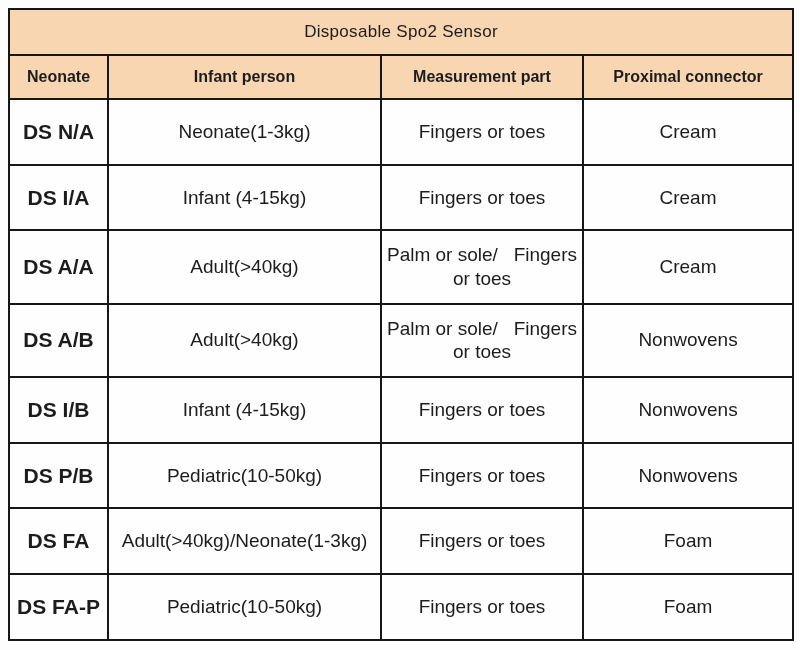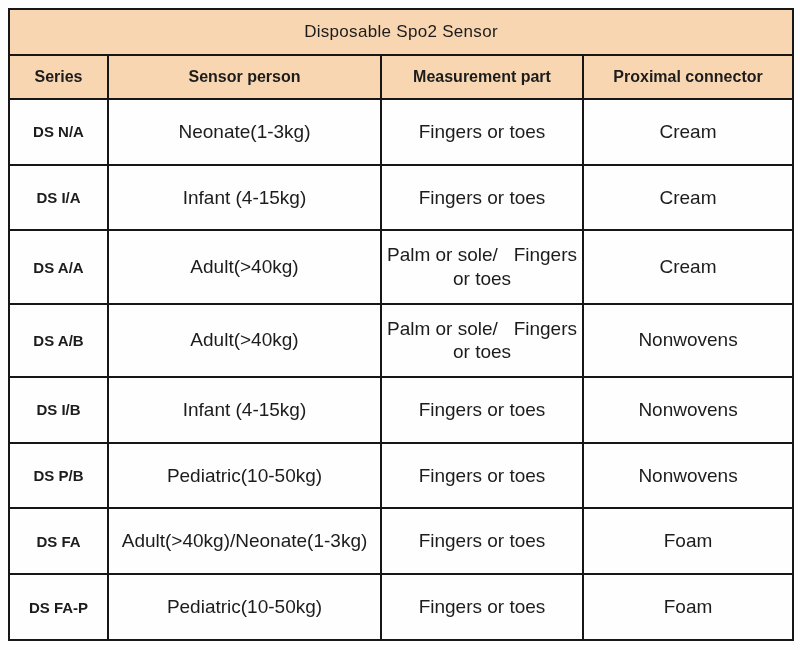--- a/index.html
+++ b/index.html
@@ -53,21 +53,21 @@
     height: 44px;
   }
   tr.data-row td {
     font-size: 19px;
     font-weight: normal;
     height: 48px;
     background: #fefefe;
   }
   tr.data-row td.series-cell {
     font-weight: bold;
-    font-size: 15px;
+    font-size: 21px;
   }
   tr.data-row td.measure-cell {
     white-space: pre-wrap;
     line-height: 1.25;
     padding: 2px 2px;
   }
 </style>
 </head>
 <body>
 
@@ -77,22 +77,22 @@
       <col class="c-series">
         <col class="c-person">
         <col class="c-measure">
         <col class="c-connect">
     </colgroup>
     <thead>
       <tr class="title-row">
         <th colspan="4">Disposable Spo2 Sensor</th>
       </tr>
       <tr class="header-row">
-        <th>Series</th>
-        <th>Sensor person</th>
+        <th>Neonate</th>
+        <th>Infant person</th>
         <th>Measurement part</th>
         <th>Proximal connector</th>
       </tr>
     </thead>
     <tbody>
       <tr class="data-row">
         <td class="series-cell">DS N/A</td>
         <td class="person-cell">Neonate(1-3kg)</td>
         <td class="measure-cell">Fingers or toes</td>
         <td class="connect-cell">Cream</td>

